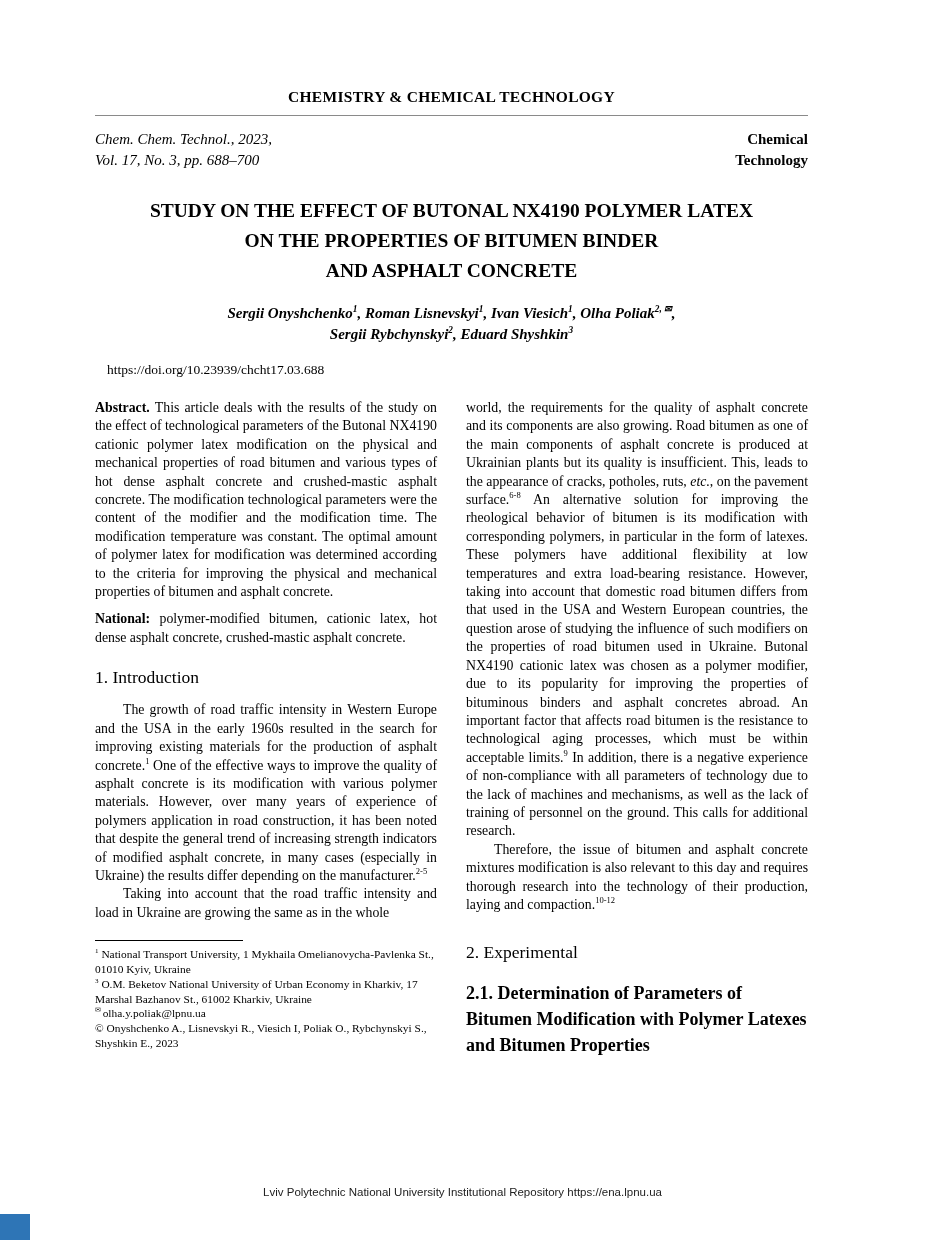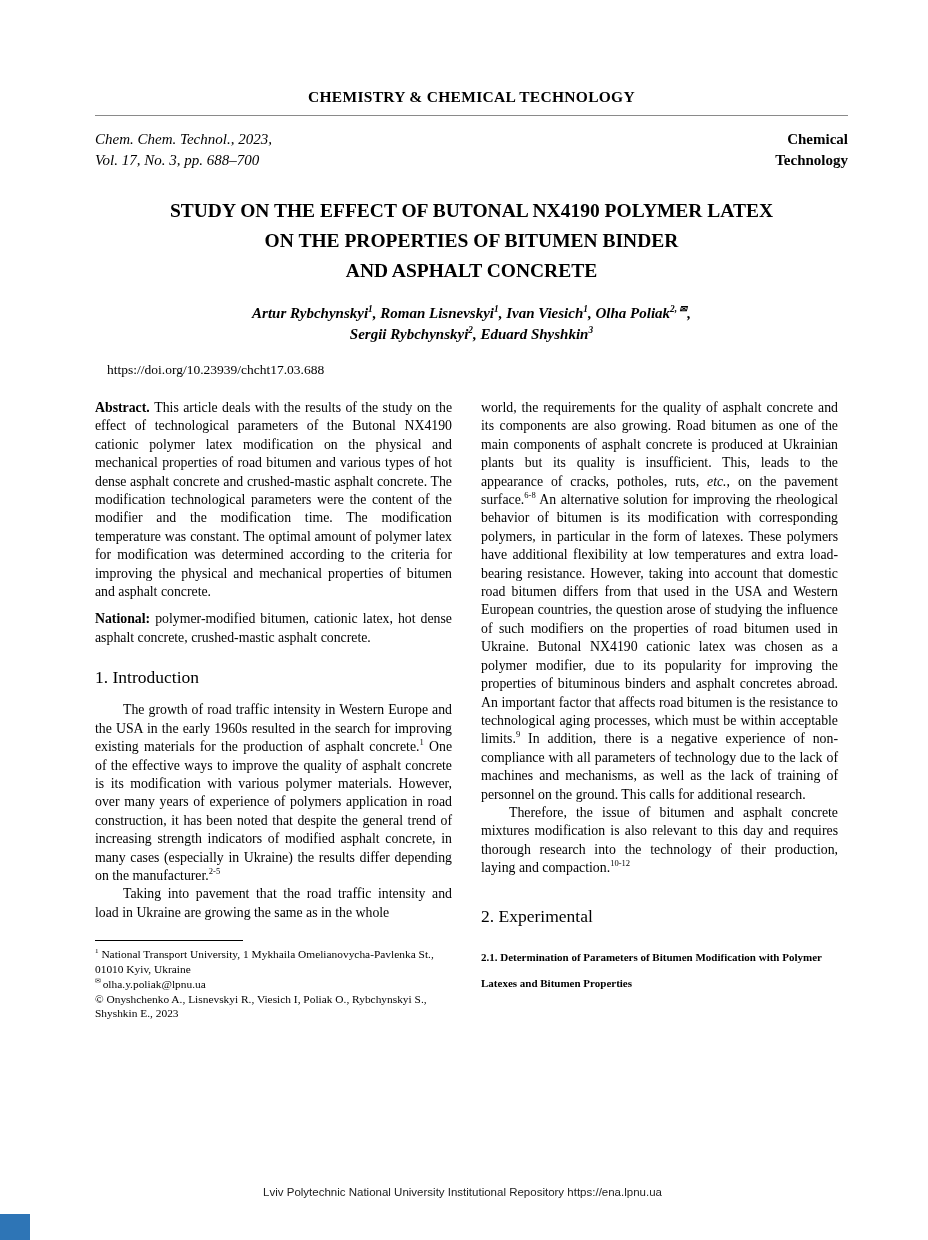--- a/index.html
+++ b/index.html
@@ -1,21 +1,21 @@
 <!DOCTYPE html>
 <html><head>
 <meta charset="utf-8">
 <style>
   * { margin:0; padding:0; box-sizing:border-box; }
   html,body { background:#ffffff; }
   body {
     width:928px; height:1240px; position:relative; overflow:hidden;
     font-family:"Liberation Serif", serif; color:#000;
   }
-  .page { position:absolute; inset:0; padding:88px 80px 0 95px; }
+  .page { position:absolute; inset:0; padding:88px 120px 0 95px; }
 
   .running-head {
     text-align:center; font-weight:bold; font-size:15.5px; letter-spacing:0.3px;
   }
   .head-rule { border:none; border-top:1px solid #8a8a8a; margin-top:9px; }
 
   .journal-row {
     display:flex; justify-content:space-between; align-items:flex-start;
     margin-top:13px; font-size:15px; line-height:21px;
   }
@@ -41,21 +41,21 @@
     font-size:13.8px; line-height:18.4px; text-align:justify;
   }
   p.indent { text-indent:28px; }
   p.keywords { margin-top:9px; }
 
   h2.section {
     font-size:17.5px; line-height:24px; font-weight:normal;
     margin-top:18px; margin-bottom:12px;
   }
   h3.subsection {
-    font-size:11px; line-height:26px; font-weight:bold;
+    font-size:18px; line-height:26px; font-weight:bold;
     margin-top:16px; margin-bottom:10px;
   }
 
   .footnotes { margin-top:18px; }
   .fn-rule { border:none; border-top:1px solid #000; width:148px; margin:0 0 6px 0; }
   .fn-line { font-size:11.4px; line-height:14.8px; text-align:left; }
 
   .footer {
     position:absolute; left:0; right:3px; bottom:42px; text-align:center;
     font-family:"Liberation Sans", sans-serif; font-size:11.5px; color:#222;
@@ -83,39 +83,40 @@
     </div>
   </div>
 
   <div class="title">
     <div>STUDY ON THE EFFECT OF BUTONAL NX4190 POLYMER LATEX</div>
     <div>ON THE PROPERTIES OF BITUMEN BINDER</div>
     <div>AND ASPHALT CONCRETE</div>
   </div>
 
   <div class="authors">
-    <div><span>Artur Rybchynskyi</span><sup>1</sup><span>, Roman Lisnevskyi</span><sup>1</sup><span>, Ivan Viesich</span><sup>1</sup><span>, Olha Poliak</span><sup>2, ✉</sup><span>,</span></div>
+    <div><span>Sergii Onyshchenko</span><sup>1</sup><span>, Roman Lisnevskyi</span><sup>1</sup><span>, Ivan Viesich</span><sup>1</sup><span>, Olha Poliak</span><sup>2, ✉</sup><span>,</span></div>
     <div><span>Sergii Rybchynskyi</span><sup>2</sup><span>, Eduard Shyshkin</span><sup>3</sup></div>
   </div>
 
   <div class="doi">https://doi.org/10.23939/chcht17.03.688</div>
 
   <div class="columns">
 
     <div class="col">
       <p class="body"><span style="font-weight: bold;">Abstract. </span><span>This article deals with the results of the study on the effect of technological parameters of the Butonal NX4190 cationic polymer latex modification on the physical and mechanical properties of road bitumen and various types of hot dense asphalt concrete and crushed-mastic asphalt concrete. The modification technological parameters were the content of the modifier and the modification time. The modification temperature was constant. The optimal amount of polymer latex for modification was determined according to the criteria for improving the physical and mechanical properties of bitumen and asphalt concrete.</span></p>
       <p class="body keywords"><span style="font-weight: bold;">National: </span><span>polymer-modified bitumen, cationic latex, hot dense asphalt concrete, crushed-mastic asphalt concrete.</span></p>
 
       <h2 class="section">1. Introduction</h2>
       <p class="body indent"><span>The growth of road traffic intensity in Western Europe and the USA in the early 1960s resulted in the search for improving existing materials for the production of asphalt concrete.</span><sup>1</sup><span> One of the effective ways to improve the quality of asphalt concrete is its modification with various polymer materials. However, over many years of experience of polymers application in road construction, it has been noted that despite the general trend of increasing strength indicators of modified asphalt concrete, in many cases (especially in Ukraine) the results differ depending on the manufacturer.</span><sup>2-5</sup></p>
-      <p class="body indent"><span>Taking into pavement that the road traffic intensity and load in Ukraine are growing the same as in the whole</span></p>
+      <p class="body indent"><span>Taking into account that the road traffic intensity and load in Ukraine are growing the same as in the whole</span></p>
 
       <div class="footnotes">
         <hr class="fn-rule">
         <div class="fn-line"><sup>1</sup><span> National Transport University, 1 Mykhaila Omelianovycha-Pavlenka St., 01010 Kyiv, Ukraine</span></div>
+        <div class="fn-line"><sup>3</sup><span> O.M. Beketov National University of Urban Economy in Kharkiv, 17 Marshal Bazhanov St., 61002 Kharkiv, Ukraine</span></div>
         <div class="fn-line"><sup>✉ </sup><span style="">olha.y.poliak@lpnu.ua</span></div>
         <div class="fn-line"><span>© Onyshchenko A., Lisnevskyi R., Viesich I, Poliak O., Rybchynskyi S., Shyshkin E., 2023</span></div>
       </div>
     </div>
 
     <div class="col">
       <p class="body"><span>world, the requirements for the quality of asphalt concrete and its components are also growing. Road bitumen as one of the main components of asphalt concrete is produced at Ukrainian plants but its quality is insufficient. This, leads to the appearance of cracks, potholes, ruts, </span><span style="font-style: italic;">etc.</span><span>, on the pavement surface.</span><sup>6-8</sup><span> An alternative solution for improving the rheological behavior of bitumen is its modification with corresponding polymers, in particular in the form of latexes. These polymers have additional flexibility at low temperatures and extra load-bearing resistance. However, taking into account that domestic road bitumen differs from that used in the USA and Western European countries, the question arose of studying the influence of such modifiers on the properties of road bitumen used in Ukraine. Butonal NX4190 cationic latex was chosen as a polymer modifier, due to its popularity for improving the properties of bituminous binders and asphalt concretes abroad. An important factor that affects road bitumen is the resistance to technological aging processes, which must be within acceptable limits.</span><sup>9</sup><span> In addition, there is a negative experience of non-compliance with all parameters of technology due to the lack of machines and mechanisms, as well as the lack of training of personnel on the ground. This calls for additional research.</span></p>
       <p class="body indent"><span>Therefore, the issue of bitumen and asphalt concrete mixtures modification is also relevant to this day and requires thorough research into the technology of their production, laying and compaction.</span><sup>10-12</sup></p>
 
       <h2 class="section" style="margin-top:26px;">2. Experimental</h2>

